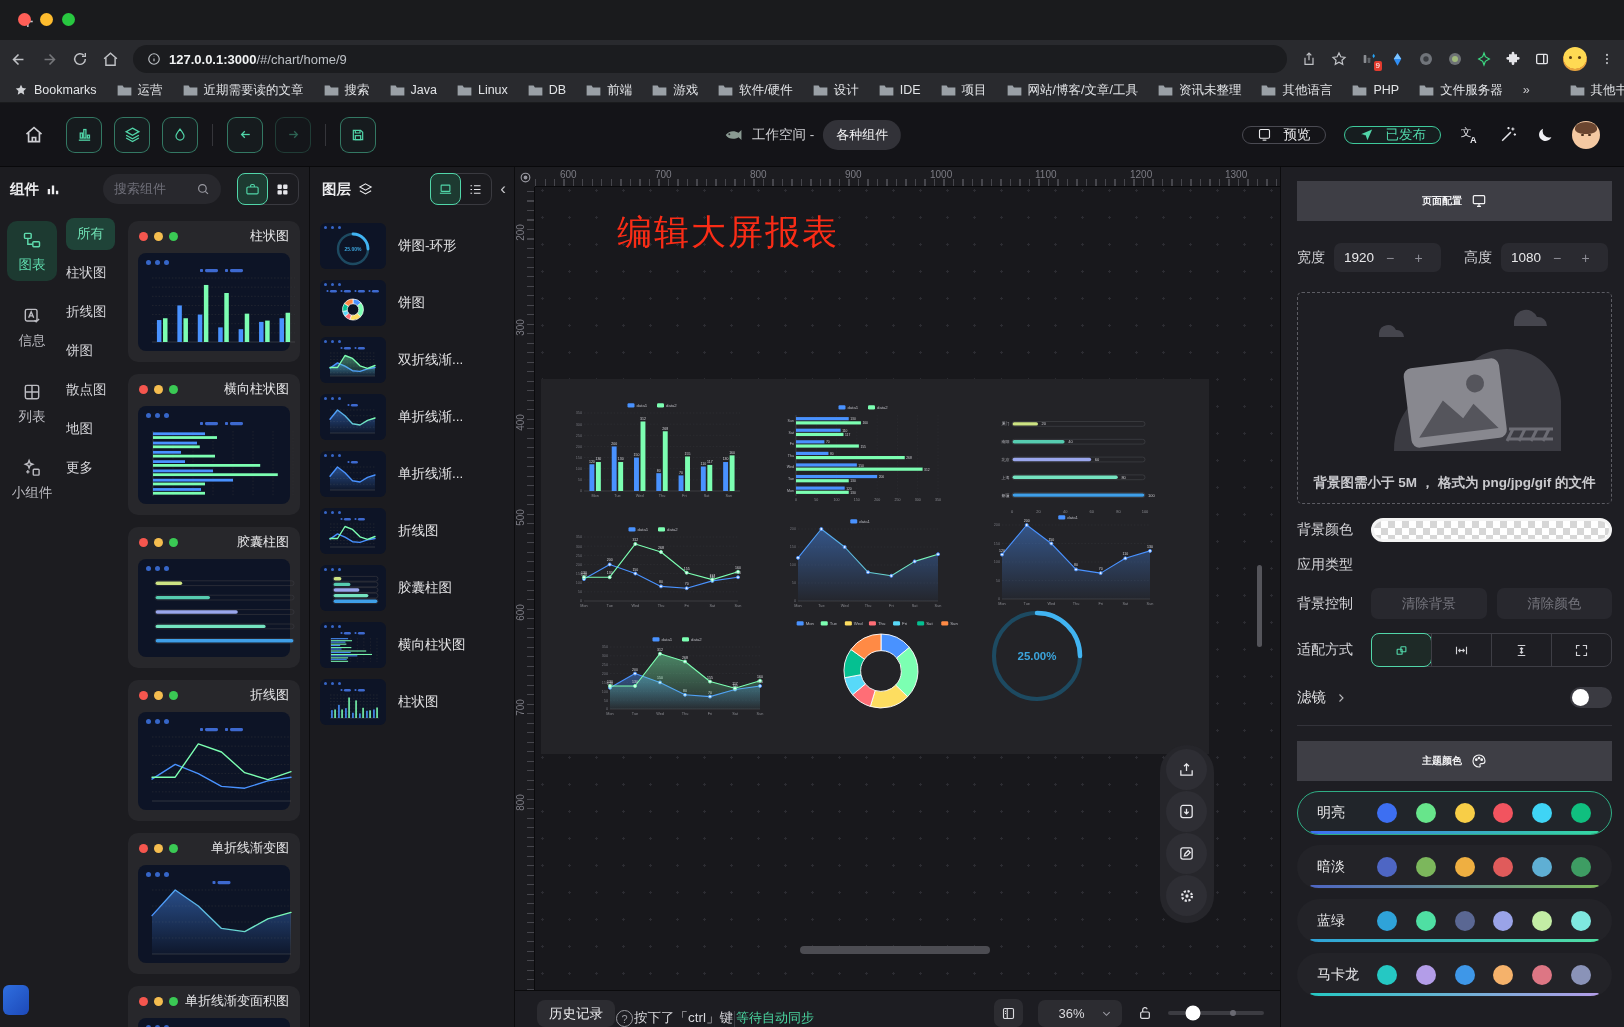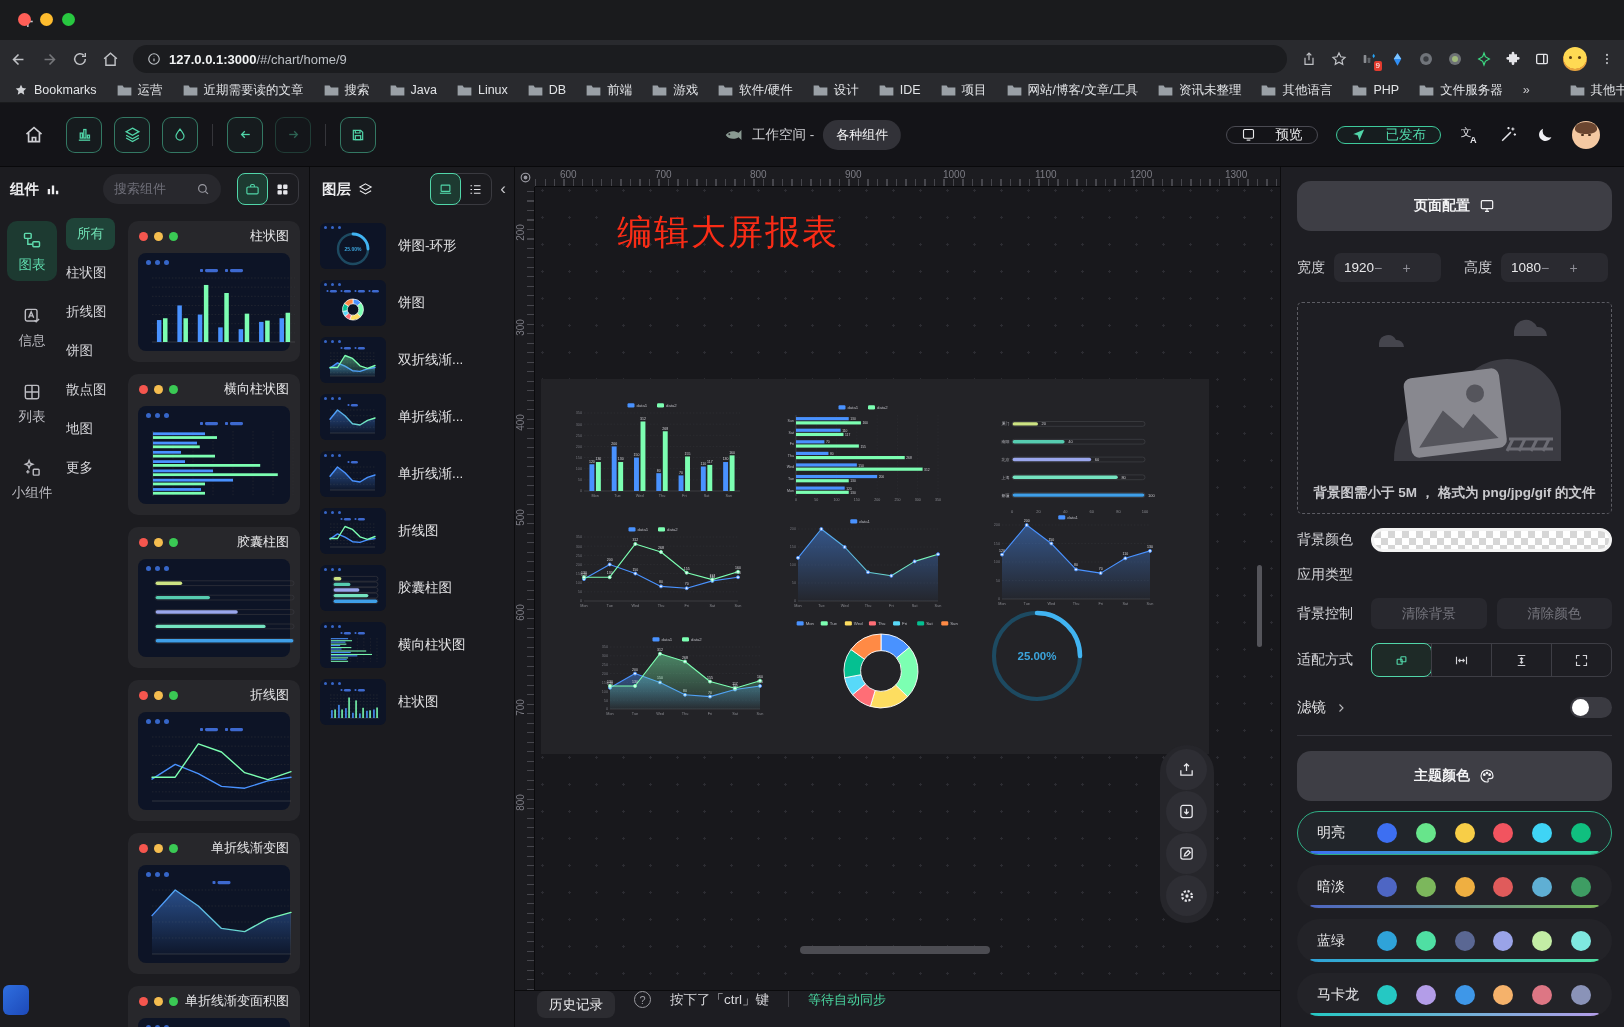--- a/index.html
+++ b/index.html
@@ -39,21 +39,21 @@
   .app-toolbar{height:64px;background:#141418;display:flex;align-items:center;padding:0 24px;position:relative;border-bottom:1px solid #09090b;}
   .tbtn{width:36px;height:36px;border:1px solid rgba(81,214,169,.5);border-radius:9px;display:flex;
     align-items:center;justify-content:center;color:#51d6a9;margin-right:12px;background:rgba(81,214,169,.04);}
   .tbtn.dim{opacity:.4;}
   .tool-sep{width:1px;height:22px;background:#35353a;margin:0 14px 0 2px;}
   .home-ic{color:#cfcfd3;margin-right:22px;display:flex;}
   .ws-title{position:absolute;left:50%;transform:translateX(-50%);display:flex;align-items:center;gap:9px;font-size:13.5px;color:#cfcfd3;white-space:nowrap;}
   .ws-pill{background:#323238;color:#f2f2f4;padding:6px 13px;border-radius:16px;font-size:13px;}
   .tb-right{margin-left:auto;display:flex;align-items:center;gap:18px;}
   .btn-outline{height:18px;border:1px solid #4a4a52;border-radius:9px;display:flex;align-items:center;
-    gap:20px;padding:0 14px;font-size:13.5px;color:#eaeaec;}
+    gap:12px;padding:0 14px;font-size:13.5px;color:#eaeaec;}
   .btn-outline.green{border-color:#3ec99b;color:#51d6a9;background:rgba(81,214,169,.05);}
   .tb-ic{color:#e4e4e8;display:flex;}
   .avatar-lg{width:28px;height:28px;border-radius:50%;background:#f4c9a2;position:relative;overflow:hidden;}
   .avatar-lg:before{content:"";position:absolute;left:3px;top:1px;width:22px;height:12px;border-radius:50% 50% 40% 40%;background:#6b4630;}
   .avatar-lg:after{content:"";position:absolute;left:9px;top:13px;width:2.5px;height:2.5px;border-radius:50%;background:#4a2f1d;box-shadow:7px 0 0 #4a2f1d;}
 
   
   .workspace{display:flex;height:860px;}
 
   
@@ -105,42 +105,42 @@
   .ruler-left b{position:absolute;left:-10px;width:30px;text-align:center;font-weight:normal;font-size:10px;color:#7c7c84;transform:rotate(-90deg);}
   .ruler-corner{position:absolute;left:0;top:0;width:20px;height:20px;background:#1c1c20;display:flex;align-items:center;justify-content:center;color:#9a9aa2;}
   .canvas-title{position:absolute;left:102px;top:42px;font-size:35px;color:#fa2c16;letter-spacing:2px;white-space:nowrap;}
   .board{position:absolute;left:26px;top:212px;width:668px;height:375px;background:#232327;}
   .cchart{position:absolute;}
   .fab-back{position:absolute;left:645px;top:578px;width:54px;height:178px;background:#26262b;border-radius:27px;}
   .fab{position:absolute;left:651px;width:41px;height:41px;border-radius:50%;background:#2e2e34;display:flex;align-items:center;justify-content:center;color:#e8e8ec;}
   .h-scroll{position:absolute;left:285px;top:779px;width:190px;height:8px;background:#4c4c52;border-radius:4px;}
   .v-scroll{position:absolute;left:742px;top:398px;width:5px;height:82px;background:#55555b;border-radius:3px;}
   .statusbar{position:absolute;left:0;right:0;bottom:0;height:37px;background:#1d1d22;border-top:1px solid #0b0b0d;
-    display:flex;align-items:flex-start;padding:0 16px 0 22px;gap:19px;}
+    display:flex;align-items:flex-end;padding:0 16px 0 22px;gap:1px;}
   .history-btn{background:#2c2c31;border-radius:8px;height:27px;padding:0 12px;font-size:13.5px;color:#eeeef0;display:flex;align-items:center;}
   .help-ic{width:17px;height:17px;border:1.5px solid #9a9aa0;border-radius:50%;color:#9a9aa0;font-size:11px;
     display:flex;align-items:center;justify-content:center;}
   .key-hint{font-size:13.5px;color:#d8d8dc;}
   .sb-sep{width:1px;height:16px;background:#3c3c42;}
   .sync{font-size:13px;color:#4ad6a0;}
   .sb-right{margin-left:auto;display:flex;align-items:center;gap:15px;margin-top:36px;}
   .panel-btn{width:29px;height:28px;border-radius:7px;background:#2c2c31;display:flex;align-items:center;justify-content:center;color:#dcdce0;}
   .zoom-select{width:84px;height:27px;border-radius:7px;background:#2c2c31;display:flex;align-items:center;
     padding:0 10px;font-size:13px;color:#dadade;gap:6px;}
   .zoom-select span{flex:1;text-align:center;}
   .slider{position:relative;width:96px;height:4px;background:#3c3c42;border-radius:2px;}
   .slider-fill{width:26%;height:100%;background:#51d6a9;border-radius:2px;}
   .slider-thumb{position:absolute;left:26%;top:50%;transform:translate(-50%,-50%);width:15px;height:15px;background:#fff;border-radius:50%;}
   .slider-dot{position:absolute;left:68%;top:50%;transform:translate(-50%,-50%);width:6px;height:6px;background:#6a6a72;border-radius:50%;}
 
   
   .settings{width:344px;background:#1e1e23;border-left:1px solid #0c0c0e;padding:14px 12px 0 16px;overflow:hidden;}
-  .sec-header{height:50px;background:#3e3e45;border-radius:14px;display:flex;align-items:center;justify-content:center;gap:9px;font-size:14px;color:#f2f2f4;font-weight:bold;}
+  .sec-header{height:40px;background:#3e3e45;border-radius:0;display:flex;align-items:center;justify-content:center;gap:9px;font-size:10px;color:#f2f2f4;font-weight:bold;}
   .size-row{display:flex;align-items:center;margin-top:22px;gap:9px;font-size:14px;color:#d4d4d8;}
-  .stepper{width:107px;height:29px;background:#2a2a30;border-radius:7px;display:flex;align-items:center;padding:0 10px;font-size:13.5px;color:#e8e8ea;gap:0;}
+  .stepper{width:107px;height:29px;background:#2a2a30;border-radius:7px;display:flex;align-items:center;padding:0 10px;font-size:13.5px;color:#e8e8ea;gap:12px;}
   .stepper span{flex:1;}
   .step-btn{color:#8e8e96;font-size:14px;}
   .dropzone{margin-top:20px;height:212px;border:1px dashed #5c5c63;border-radius:5px;position:relative;font-weight:bold;}
   .drop-hint{position:absolute;bottom:11px;left:0;right:0;text-align:center;font-size:13.5px;color:#c9c9cd;}
   .prop-row{display:flex;align-items:center;margin-top:14px;font-size:14px;color:#d4d4d8;}
   .prop-label{width:74px;flex:none;}
   .swatch{flex:1;height:24px;border-radius:13px;border:3px solid #f4f4f4;
     background:repeating-conic-gradient(#ffffff 0 25%,#d6d6d6 0 50%);background-size:14px 14px;}
   .select{flex:1;height:31px;background:#28282e;border-radius:7px;display:flex;align-items:center;padding:0 12px;color:#72727a;font-size:13.5px;}
   .select span{flex:1;}
@@ -1111,21 +1111,21 @@
           </div>
         </div>
     </div>
 
     <div class="canvas-area">
       <div class="ruler-top" id="rulerTop">
           <b style="left: 25px;">600</b>
           <b style="left: 120px;">700</b>
           <b style="left: 215px;">800</b>
           <b style="left: 310px;">900</b>
-          <b style="left: 408px;">1000</b>
+          <b style="left: 395px;">1000</b>
           <b style="left: 500px;">1100</b>
           <b style="left: 595px;">1200</b>
           <b style="left: 690px;">1300</b>
         </div>
       <div class="ruler-left" id="rulerLeft">
           <b style="top: 40px;">200</b>
           <b style="top: 135px;">300</b>
           <b style="top: 230px;">400</b>
           <b style="top: 325px;">500</b>
           <b style="top: 420px;">600</b>

